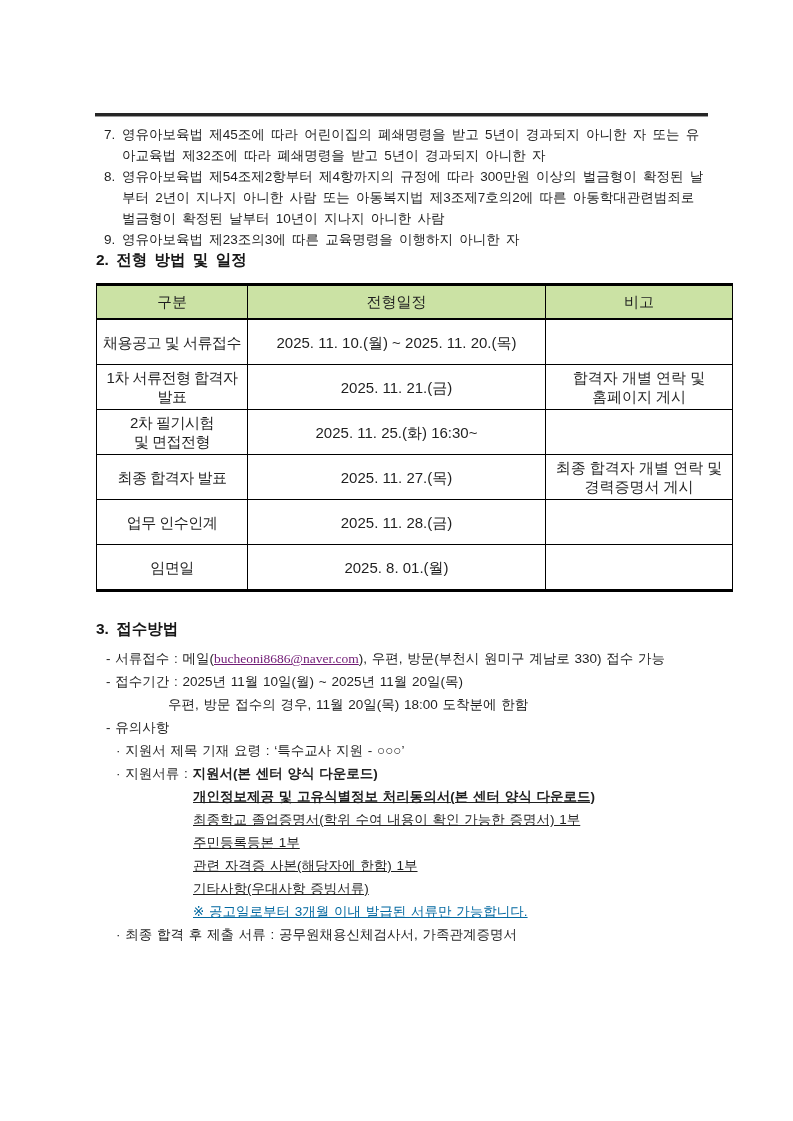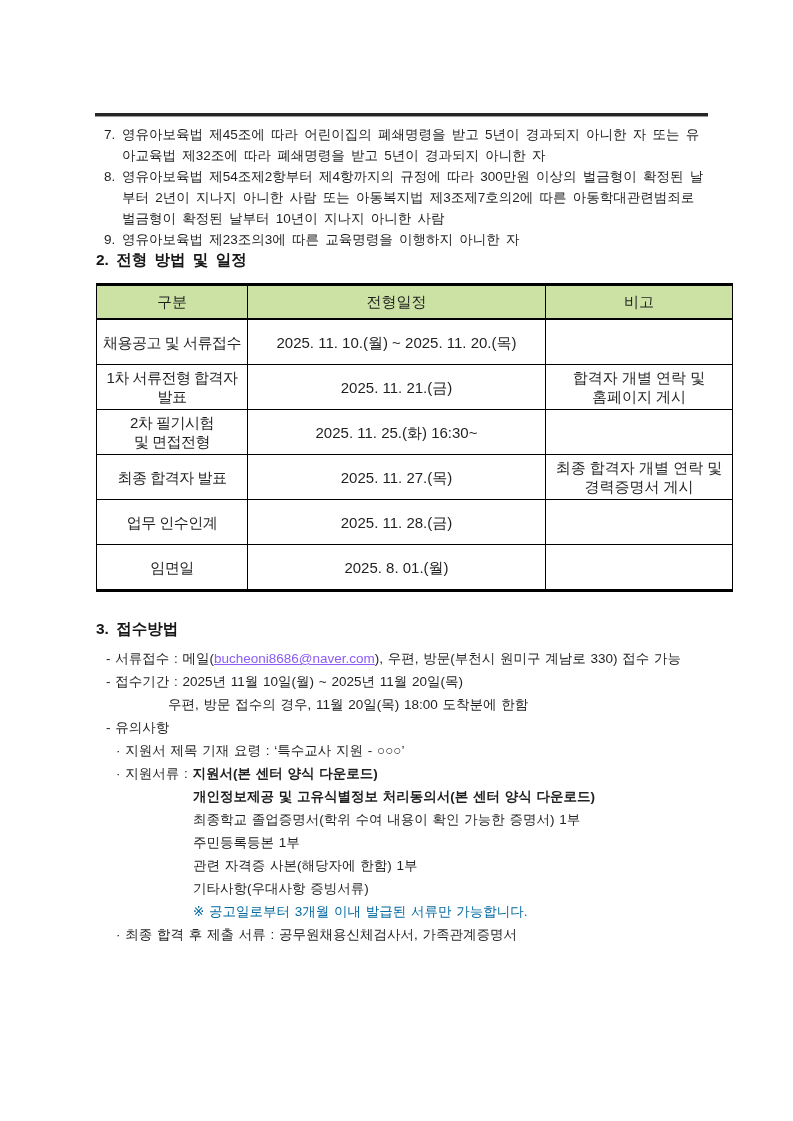--- a/index.html
+++ b/index.html
@@ -39,24 +39,24 @@
   table.sched tr:last-child td{border-bottom:3px solid #000;}
   col.c1{width:151px;}col.c2{width:298px;}col.c3{width:187px;}
   td.cat{letter-spacing:-0.5px;}
 
   
   .s3{margin-top:8px;font-size:13.5px;line-height:23px;word-spacing:1px;}
   .ln{white-space:pre-line;}
   .ind-dash{padding-left:10px;}
   .ind-cont{padding-left:72px;}
   .ind-dot{padding-left:20px;}
-  .ind-doc{padding-left:97px;}
+  .ind-doc{padding-left:97px;text-decoration:underline;}
   .b{font-weight:bold;}
   .red{color:#0369a1;}
-  a.link{color:#8b5cf6;text-decoration:underline;}
+  a.link{color:#701a75;text-decoration:underline;font-family:Liberation Serif, serif;}
 </style>
 </head>
 <body>
 
 <div class="page">
 
   <div class="top-rule"></div>
 
   <div class="content">
 

